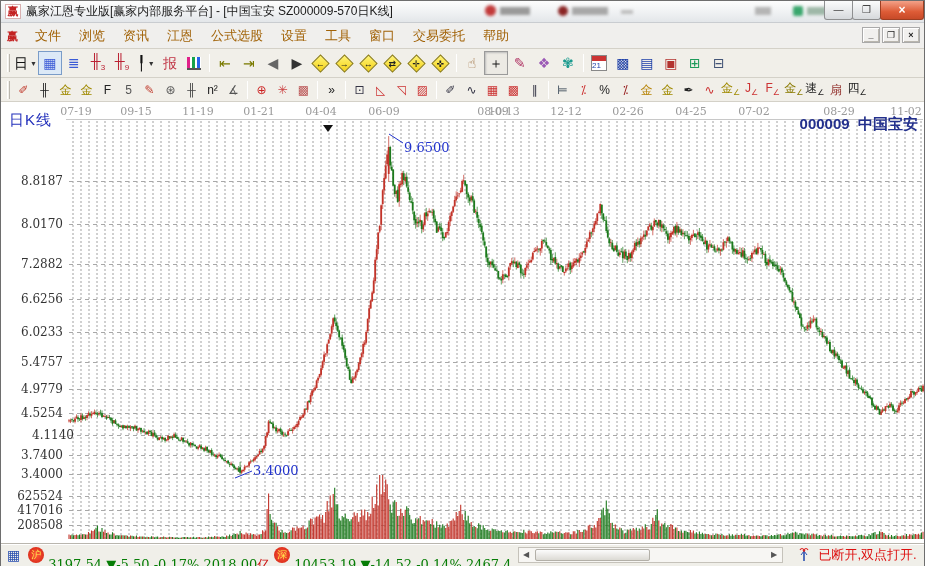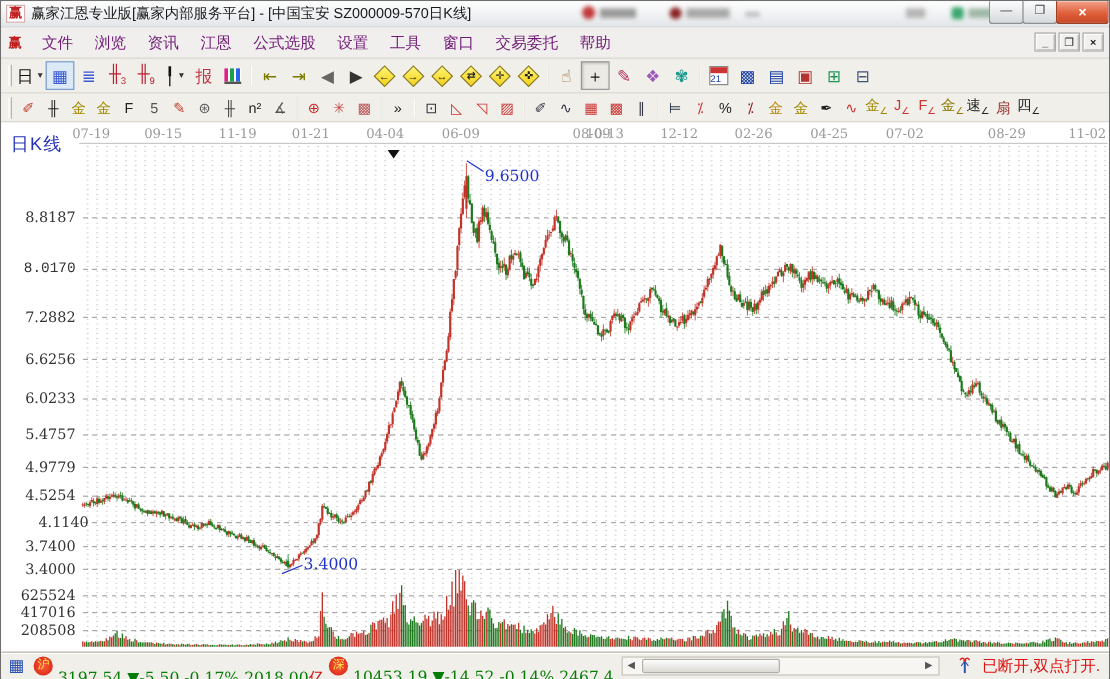--- a/index.html
+++ b/index.html
@@ -21,21 +21,21 @@
     background:linear-gradient(#fbfcfc,#d6d9dc); color:#444; font-size:10px; line-height:18px;
     text-align:center; border-radius:0 0 3px 3px; }
   .winbtn.close { width:44px; background:linear-gradient(#f3a188,#dd5b36 60%,#c74a28); color:#fff;
     font-weight:bold; font-size:12px; border-color:#9c3e22; }
 
   
   .menubar { position:absolute; left:0; top:22px; width:100%; height:26px; background:#f0efed;
     border-bottom:1px solid #d4d1c8; display:flex; align-items:center; }
   .menulogo { width:15px; height:14px; margin:0 6px 0 4px; color:#c32222; font-weight:bold;
     font-size:11px; line-height:14px; text-align:center; }
-  .menuitem { font-size:13px; color:#701a75; padding:3px 9px; }
+  .menuitem { font-size:13px; color:#a16207; padding:3px 9px; }
   .mdibtns { position:absolute; right:4px; top:4px; display:flex; gap:2px; }
   .mdibtn { width:18px; height:16px; background:#f1f0ee; border:1px solid #aaa;
     box-shadow:inset 1px 1px 0 #fff, inset -1px -1px 0 #b9b6ae;
     font-size:9px; line-height:14px; text-align:center; color:#222; font-weight:bold; }
 
   
   .toolbar { position:absolute; left:0; width:100%; background:#f1efe9; border-bottom:1px solid #d4d1c8;
     display:flex; align-items:center; padding-left:3px; }
   .t1 { top:48px; height:29px; }
   .t2 { top:77px; height:24px; }
@@ -391,25 +391,29 @@
         <div class="xtick" style="left: 441px; margin-left: 28px;">08-09</div>
         <div class="xtick" style="left: 480px;">10-13</div>
         <div class="xtick" style="left: 542px;">12-12</div>
         <div class="xtick" style="left: 604px;">02-26</div>
         <div class="xtick" style="left: 667px;">04-25</div>
         <div class="xtick" style="left: 730px;">07-02</div>
         <div class="xtick" style="left: 815px;">08-29</div>
         <div class="xtick" style="left: 882px;">11-02</div>
       </div>
     <div class="klinelabel">日K线</div>
+    <div class="stockid">
+      <span>000009</span>&nbsp;
+      <span>中国宝安</span>
+    </div>
     <div id="ygrid">
         <div class="gridline" style="top: 79px;"></div>
         <div class="ylabel" style="top: 72px;">8.8187</div>
         <div class="gridline" style="top: 122.316px;"></div>
-        <div class="ylabel" style="top: 115.316px; font-family: Liberation Mono, monospace;">8.0170</div>
+        <div class="ylabel" style="top: 115.316px;">8.0170</div>
         <div class="gridline" style="top: 161.693px;"></div>
         <div class="ylabel" style="top: 154.693px;">7.2882</div>
         <div class="gridline" style="top: 197.493px;"></div>
         <div class="ylabel" style="top: 190.493px;">6.6256</div>
         <div class="gridline" style="top: 230.035px;"></div>
         <div class="ylabel" style="top: 223.035px;">6.0233</div>
         <div class="gridline" style="top: 259.622px;"></div>
         <div class="ylabel" style="top: 252.622px;">5.4757</div>
         <div class="gridline" style="top: 286.518px;"></div>
         <div class="ylabel" style="top: 279.518px;">4.9779</div>

